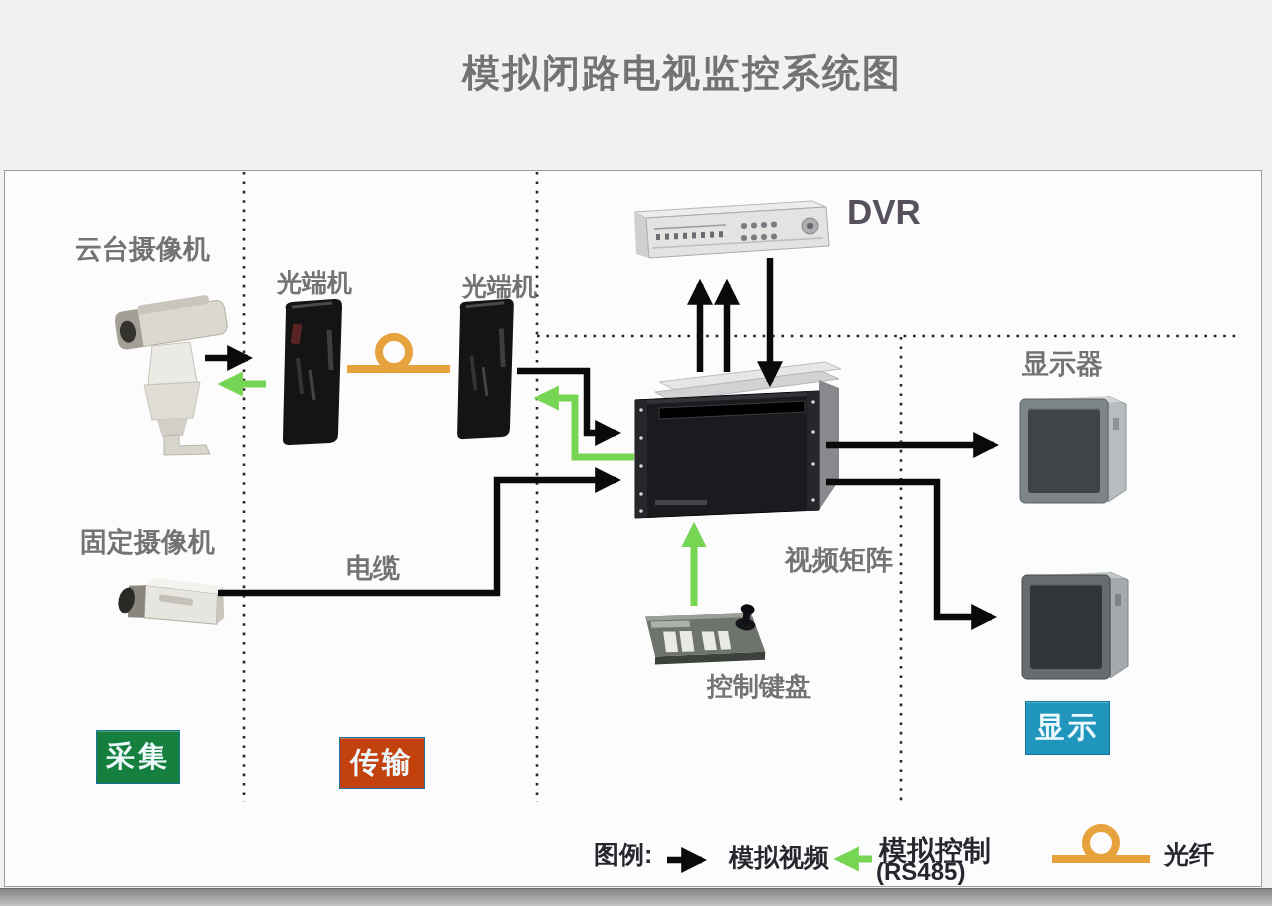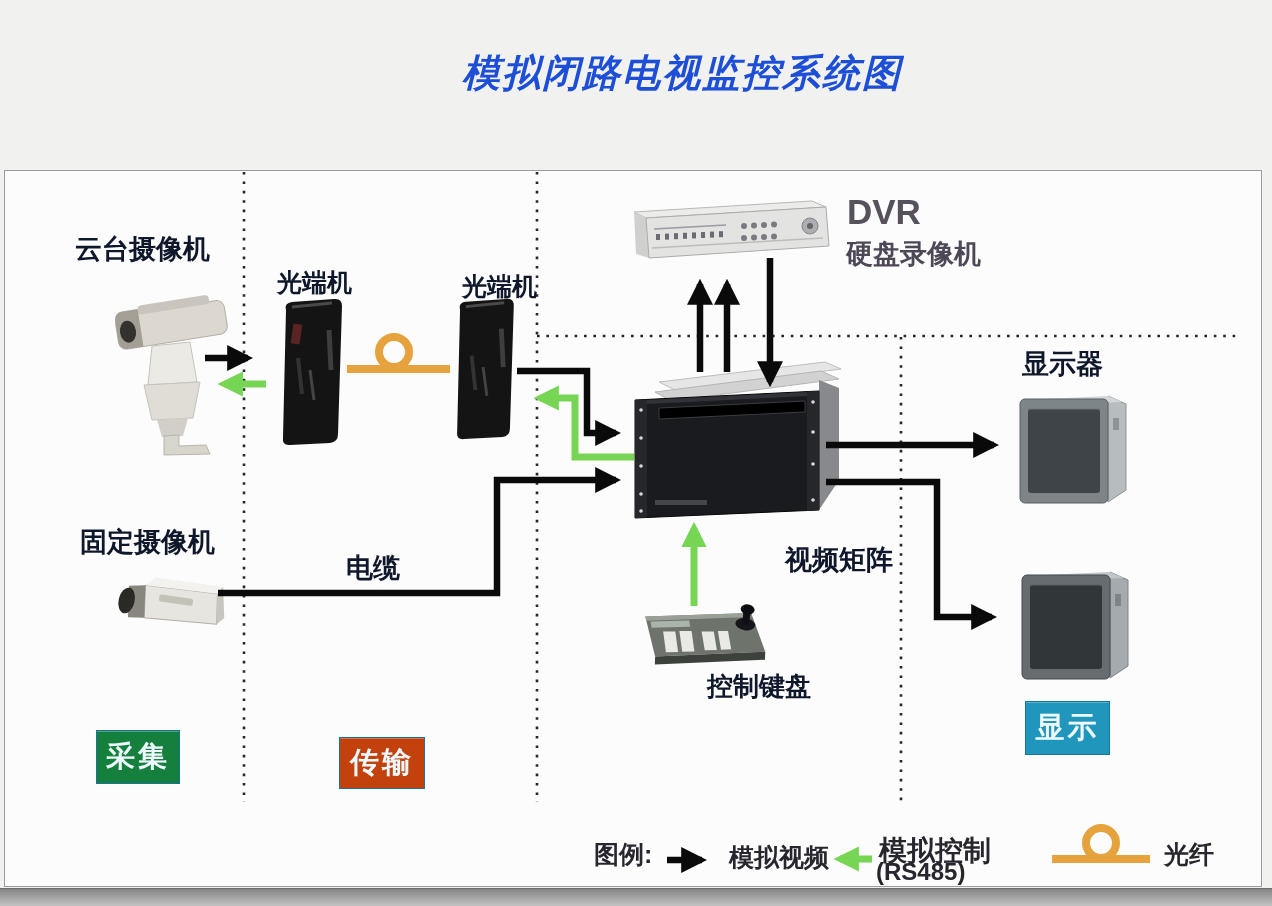--- a/index.html
+++ b/index.html
@@ -20,24 +20,24 @@
     border:1px solid #9b9b9b;
     box-sizing:border-box;
   }
   .bottom-bar{
     position:absolute;left:0;top:888px;width:1272px;height:18px;
     background:linear-gradient(180deg,#858585,#c6c6c6);
     border-top:1px solid #6e6e6e;
   }
   .title{
     position:absolute;left:462px;top:48px;margin:0;
-    font-size:38px;font-weight:700;color:#1d4ed8;letter-spacing:2px;font-style:italic;
+    font-size:38px;font-weight:700;color:#737373;letter-spacing:2px;
   }
   .dev-label{
-    position:absolute;color:#0f172a;font-weight:600;white-space:nowrap;
+    position:absolute;color:#737373;font-weight:600;white-space:nowrap;
   }
   .zone{
     position:absolute;display:flex;align-items:center;justify-content:center;
     color:#eef9fd;font-weight:700;letter-spacing:3px;
     border:1px solid #17749b;
     box-shadow:inset 0 1px 0 rgba(255,255,255,.25);
   }
   .legend-label{
     position:absolute;color:#26262e;font-weight:700;white-space:nowrap;
   }
@@ -223,21 +223,20 @@
       <circle cx="1101" cy="843" r="15"></circle>
     </g>
   </svg>
 
   <div class="dev-label" style="left:75px;top:231px;font-size:27px">云台摄像机</div>
   <div class="dev-label" style="left:277px;top:266px;font-size:25px">光端机</div>
   <div class="dev-label" style="left:462px;top:270px;font-size:25px">光端机</div>
   <div class="dev-label" style="left:80px;top:524px;font-size:27px">固定摄像机</div>
   <div class="dev-label" style="left:346px;top:550px;font-size:27px">电缆</div>
   <div class="dev-label" style="left:847px;top:192px;font-size:35px;color:#57515e">DVR</div>
-  <div class="dev-label" style="left:846px;top:236px;font-size:27px;color:#4e4756">硬盘录像机</div>
   <div class="dev-label" style="left:1022px;top:346px;font-size:27px">显示器</div>
   <div class="dev-label" style="left:785px;top:542px;font-size:27px">视频矩阵</div>
   <div class="dev-label" style="left:707px;top:669px;font-size:26px">控制键盘</div>
 
   <div class="zone" style="left:96px;top:730px;width:82px;height:52px;font-size:29px;background:#15803d">采集</div>
   <div class="zone" style="left:339px;top:737px;width:84px;height:50px;font-size:29px;background:#c2410c">传输</div>
   <div class="zone" style="left:1025px;top:701px;width:83px;height:52px;font-size:29px;background:#2196bd">显示</div>
 
   <div class="legend-label" style="left:594px;top:838px;font-size:25px">图例:</div>
   <div class="legend-label" style="left:729px;top:841px;font-size:25px">模拟视频</div>

